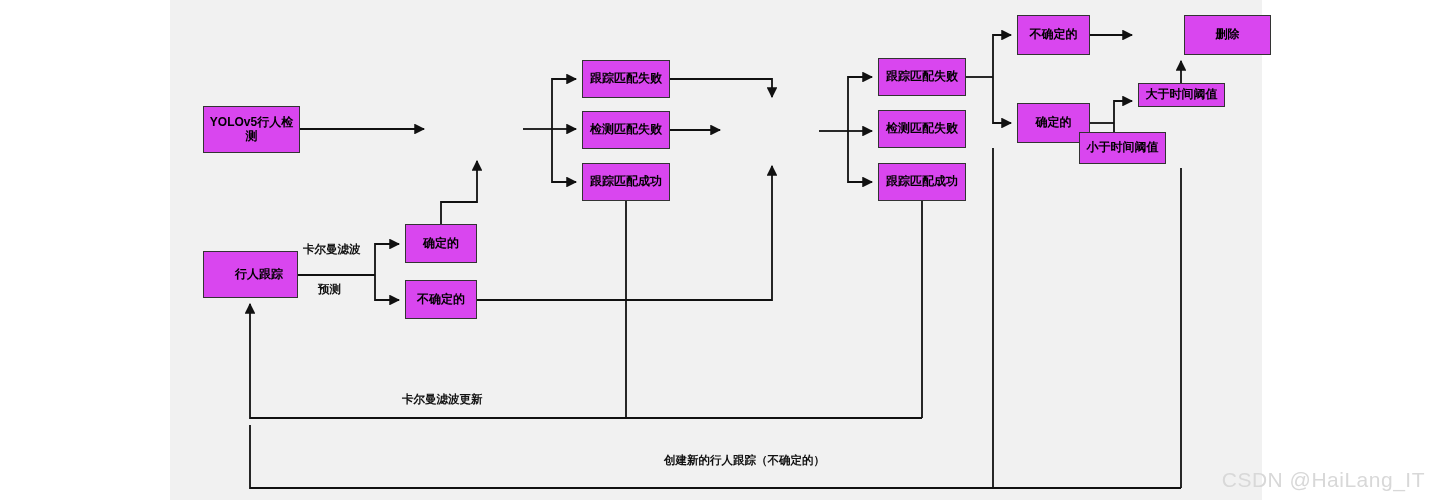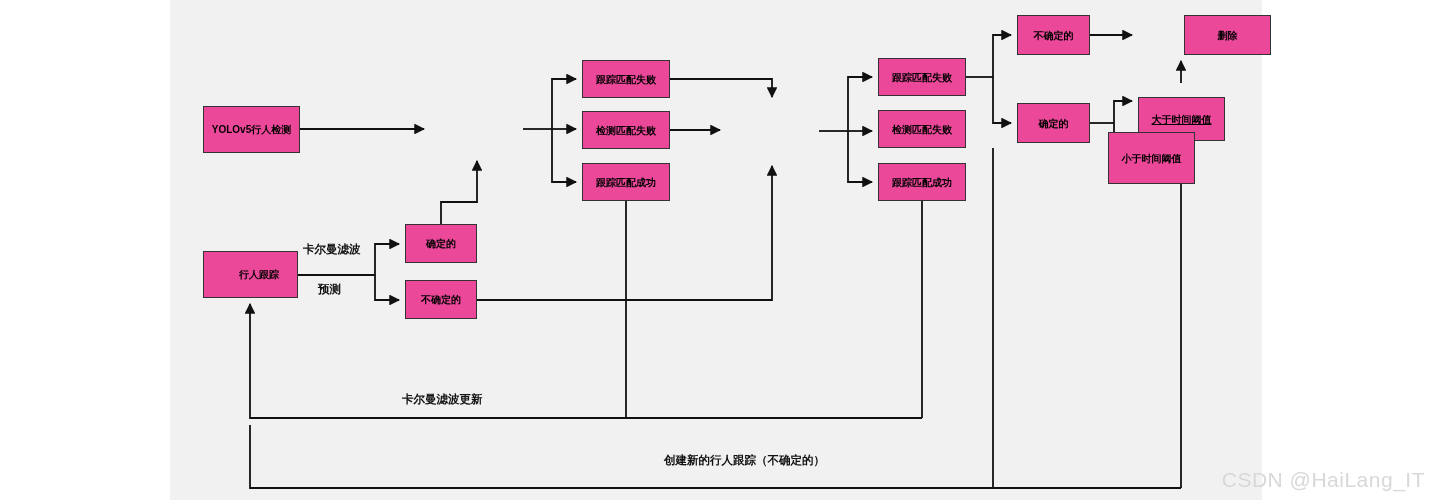--- a/index.html
+++ b/index.html
@@ -27,28 +27,28 @@
     position: absolute;
     left: 0;
     top: 0;
     width: 1435px;
     height: 500px;
     pointer-events: none;
   }
   .node {
     position: absolute;
     box-sizing: border-box;
-    background: #ec4899;
+    background: #d946ef;
     border: 1.3px solid #333333;
     display: flex;
     align-items: center;
     justify-content: center;
     color: #000000;
     font-weight: bold;
-    font-size: 10px;
+    font-size: 12px;
     letter-spacing: 0px;
     line-height: 1.1;
     text-align: center;
     z-index: 5;
   }
   .edge-label {
     position: absolute;
     color: #111111;
     font-weight: bold;
     font-size: 11.5px;
@@ -143,23 +143,23 @@
   <div class="node" style="left:878px; top:110px; width:88px; height:38px;">检测匹配失败</div>
 
   <div class="node" style="left:878px; top:163px; width:88px; height:38px;">跟踪匹配成功</div>
 
   <div class="node" style="left:1017px; top:15px; width:73px; height:40px;">不确定的</div>
 
   <div class="node" style="left:1017px; top:103px; width:73px; height:40px;">确定的</div>
 
   <div class="node" style="left:1184px; top:15px; width:87px; height:40px;">删除</div>
 
-  <div class="node" style="left:1138px; top:97px; width:87px; height:44px;text-decoration:underline;">大于时间阈值</div>
+  <div class="node" style="left:1138px; top:83px; width:87px; height:24px;">大于时间阈值</div>
 
-  <div class="node" style="left:1108px; top:132px; width:87px; height:52px;">小于时间阈值</div>
+  <div class="node" style="left:1079px; top:132px; width:87px; height:32px;">小于时间阈值</div>
 
   <div class="node" style="left:203px; top:251px; width:95px; height:47px;padding-left:17px;">行人跟踪</div>
 
   <div class="node" style="left:405px; top:224px; width:72px; height:39px;">确定的</div>
 
   <div class="node" style="left:405px; top:280px; width:72px; height:39px;">不确定的</div>
 
   <div class="edge-label" style="left:303px; top:242px;">卡尔曼滤波</div>
 
   <div class="edge-label" style="left:318px; top:282px;">预测</div>

